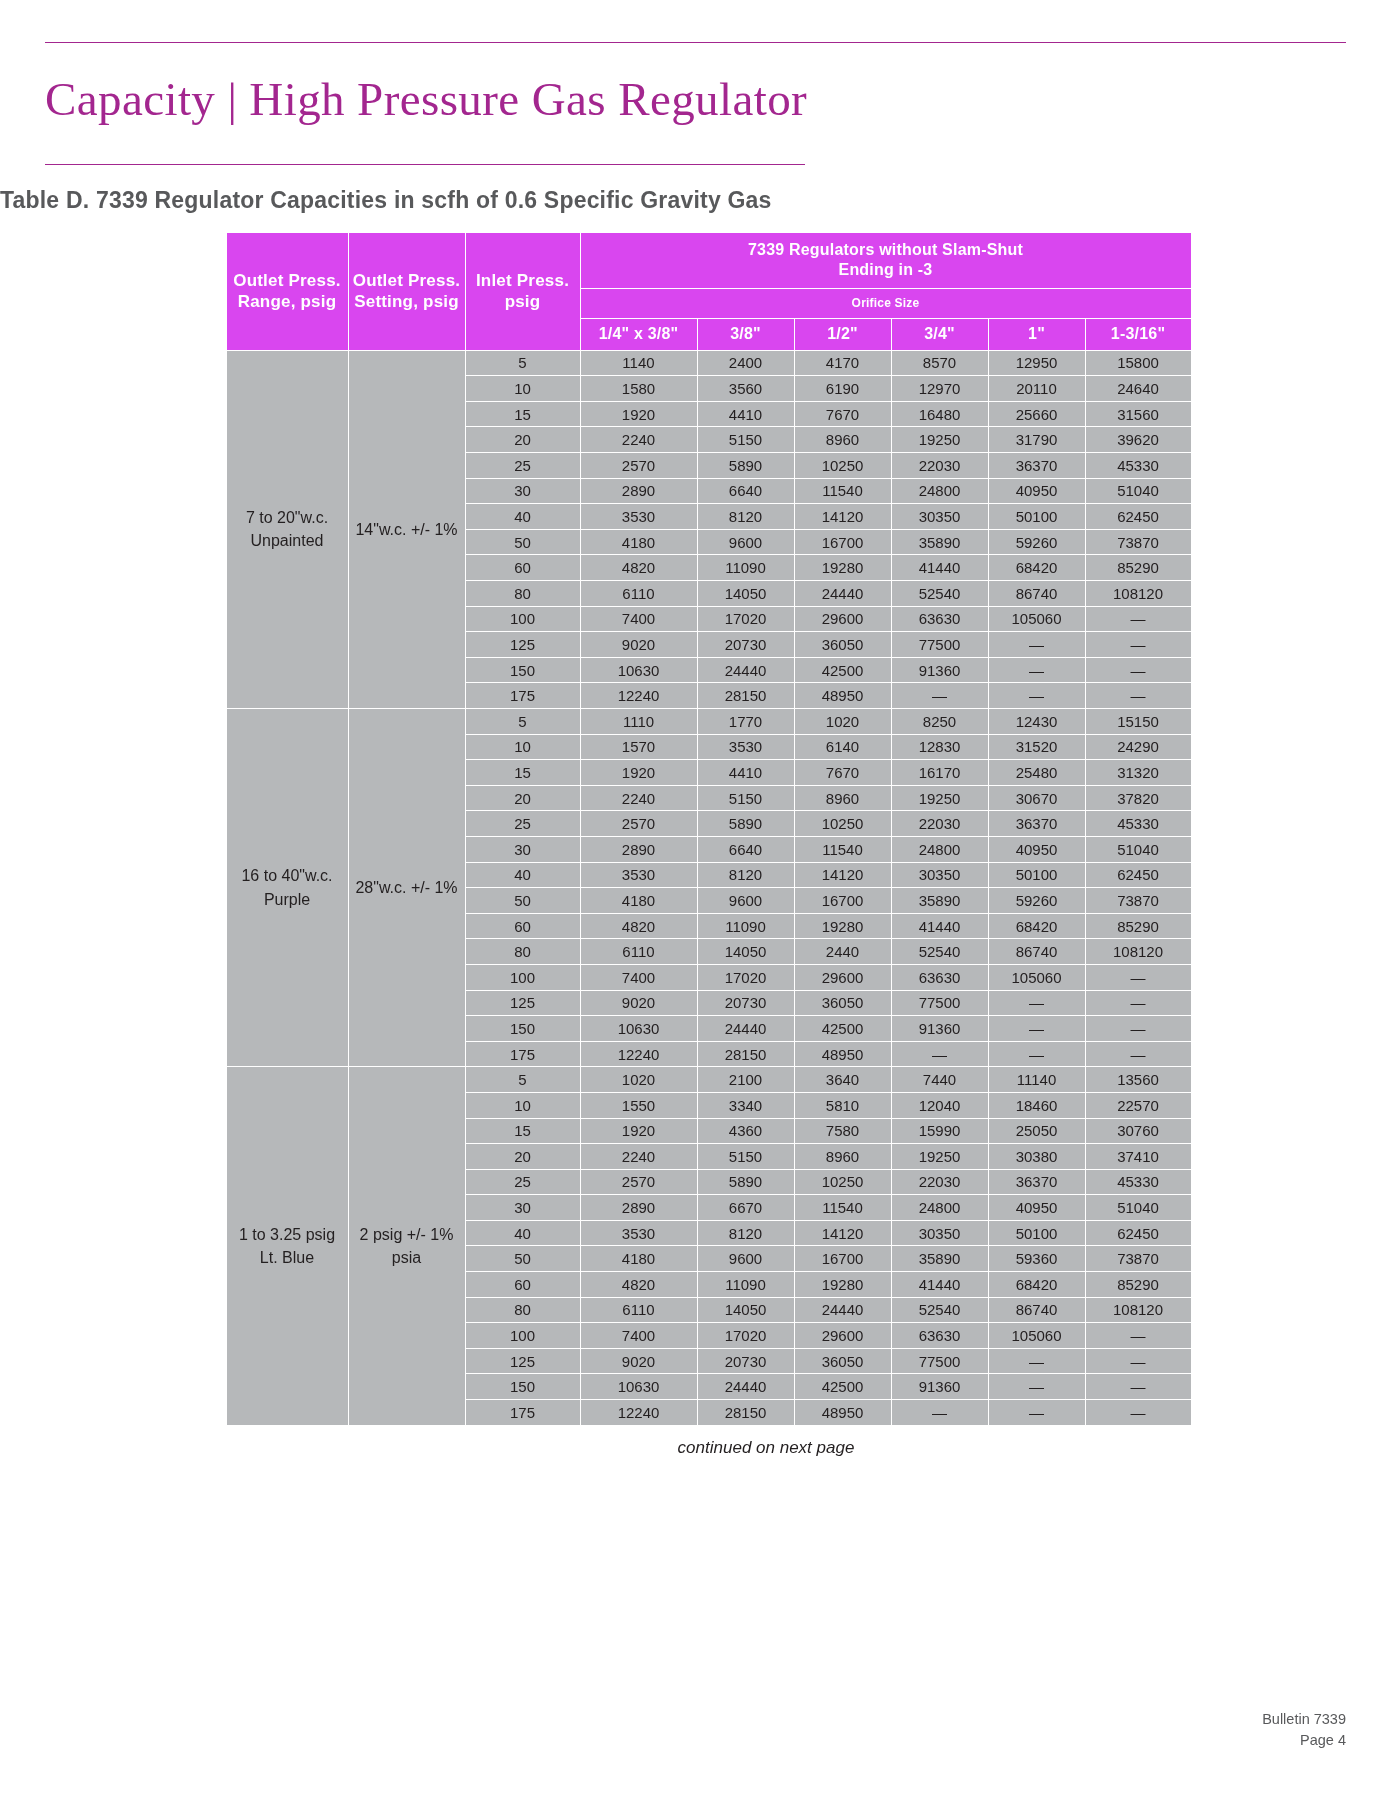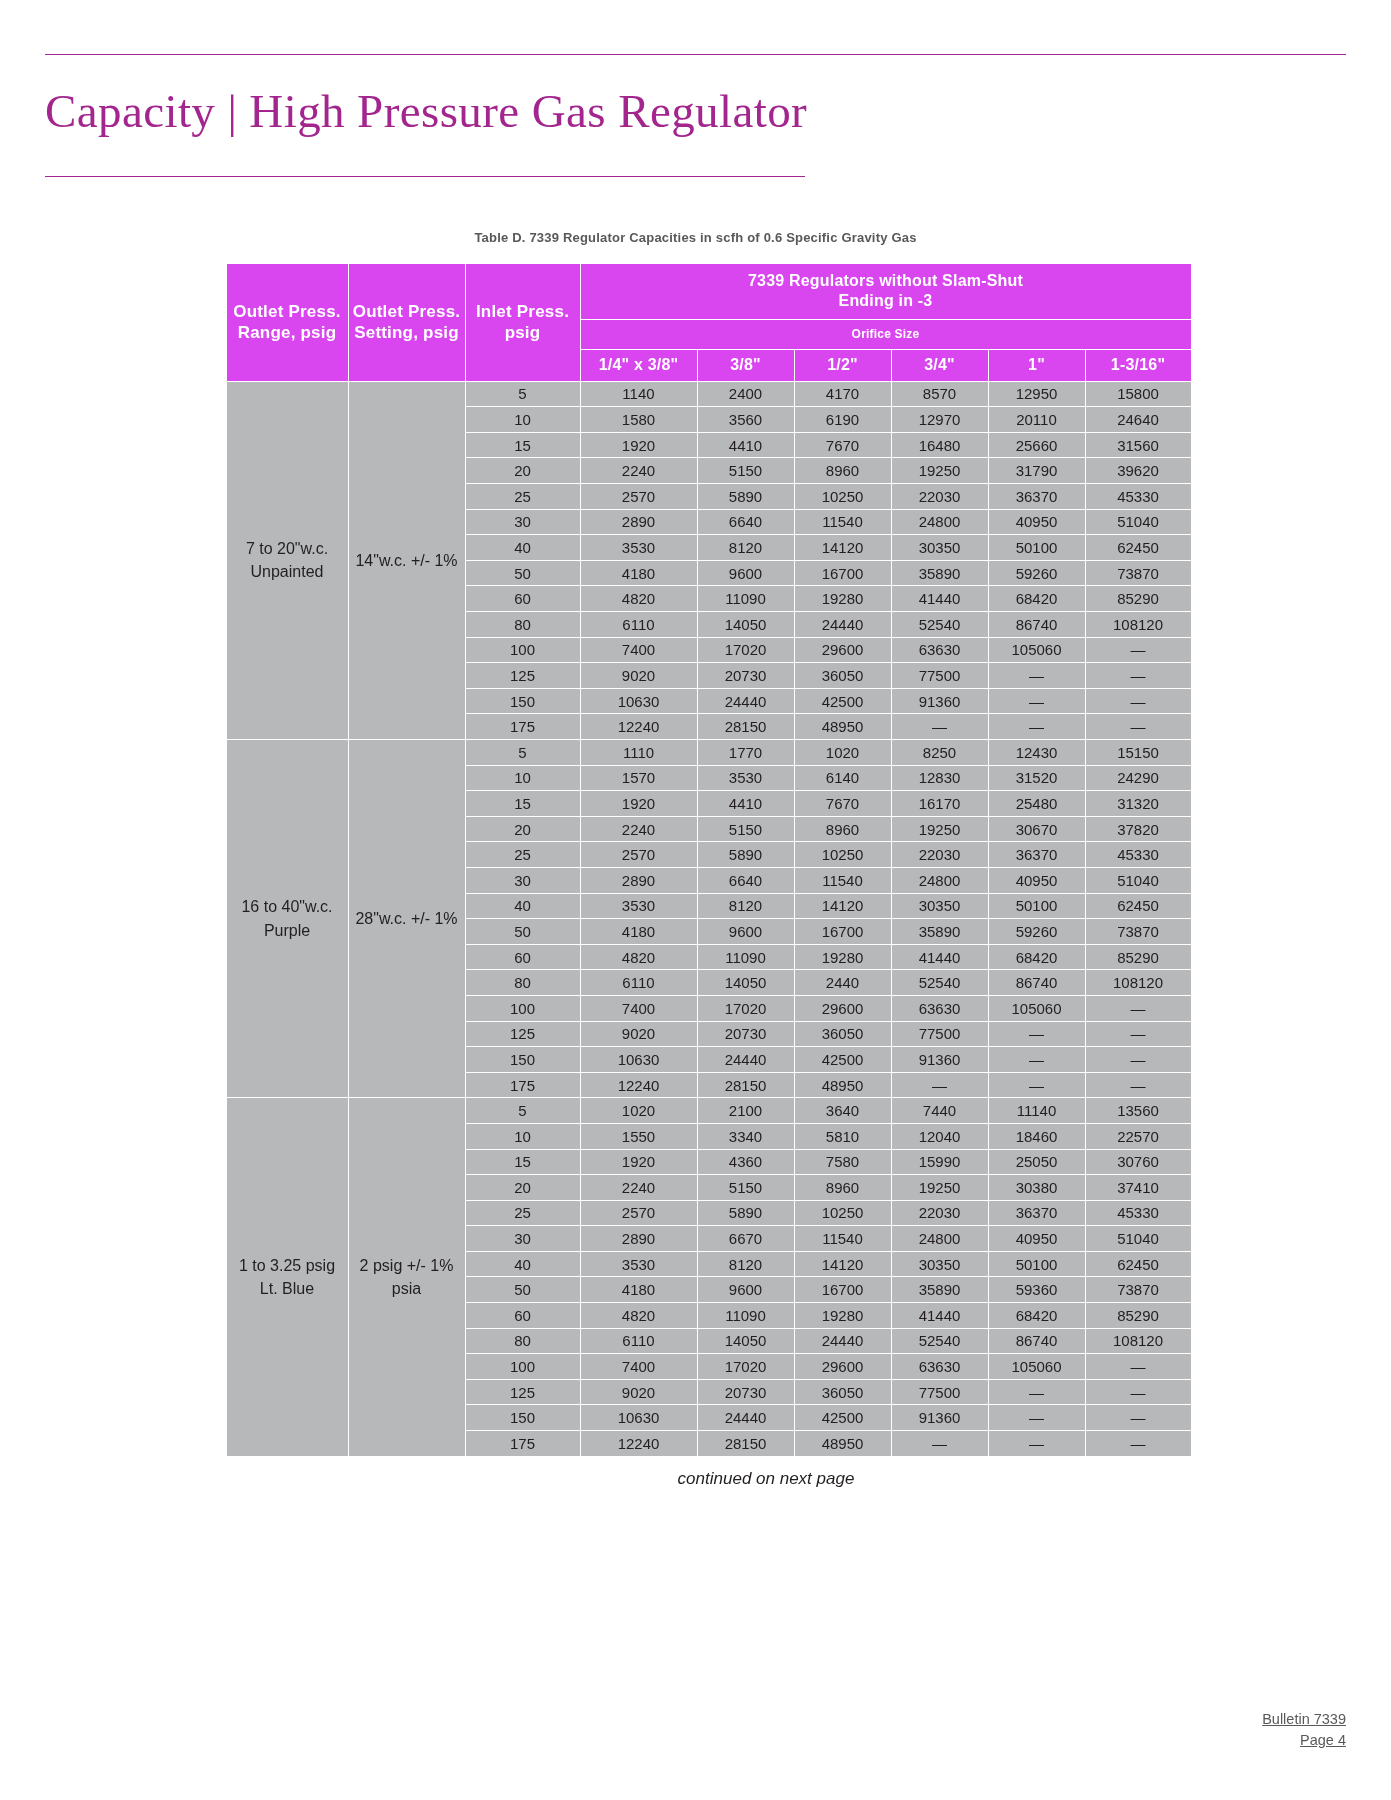--- a/index.html
+++ b/index.html
@@ -9,21 +9,21 @@
     height: 1800px;
     background: #ffffff;
     font-family: "Liberation Sans", sans-serif;
     color: #231f20;
     position: relative;
     overflow: hidden;
   }
 
   
   .page-head {
-    padding: 12px 45px;
+    padding: 0 45px;
   }
   .rule-top {
     height: 1px;
     background: #a3268f;
     margin-top: 42px;
     margin-left: 0;
     margin-right: 0;
     width: 1301px;
   }
   .doc-title {
@@ -38,26 +38,26 @@
   }
   .rule-under {
     height: 1px;
     background: #a3268f;
     width: 760px;
     margin-top: 38px;
   }
 
   
   .table-caption {
-    text-align: center;
-    font-size: 13px;
+    text-align: left;
+    font-size: 23px;
     font-weight: 700;
     color: #58595b;
     letter-spacing: 0.2px;
-    margin-top: 41px;
+    margin-top: 22px;
     font-family: "Liberation Sans", sans-serif;
   }
 
   
   .table-wrap {
     margin: 18px auto 0 auto;
     width: 940px;
   }
   table.cap {
     border-collapse: collapse;
@@ -139,21 +139,20 @@
     font-family: "Liberation Sans", sans-serif;
   }
   .footer-block {
     position: absolute;
     right: 45px;
     bottom: 48px;
     text-align: right;
     font-size: 14.5px;
     color: #58595b;
     line-height: 1.5;
-    text-decoration: underline;
   }
 </style>
 </head>
 <body>
 
 <div class="page-head">
   <div class="rule-top"></div>
   <h1 class="doc-title">Capacity | High Pressure Gas Regulator</h1>
   <div class="rule-under"></div>
 </div>

